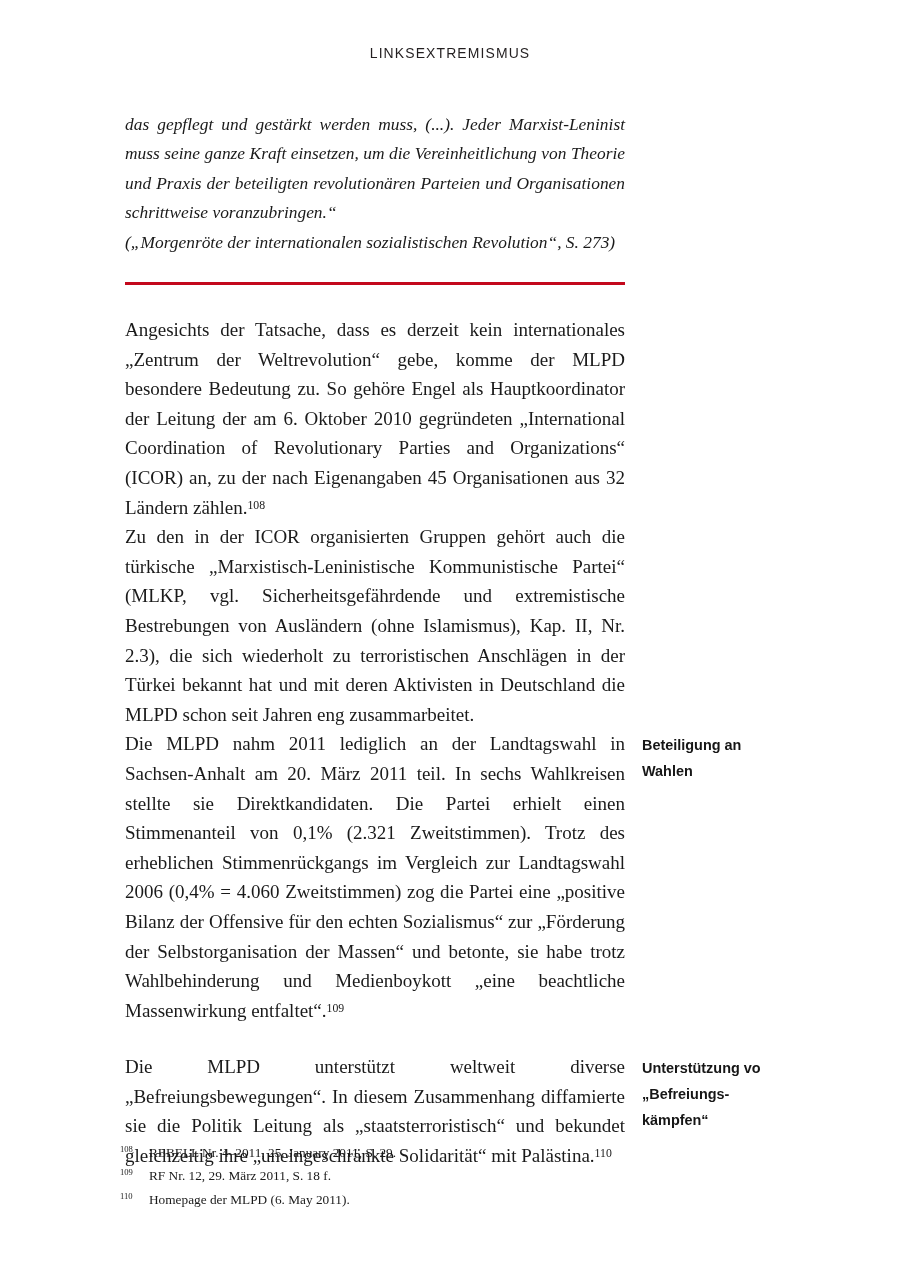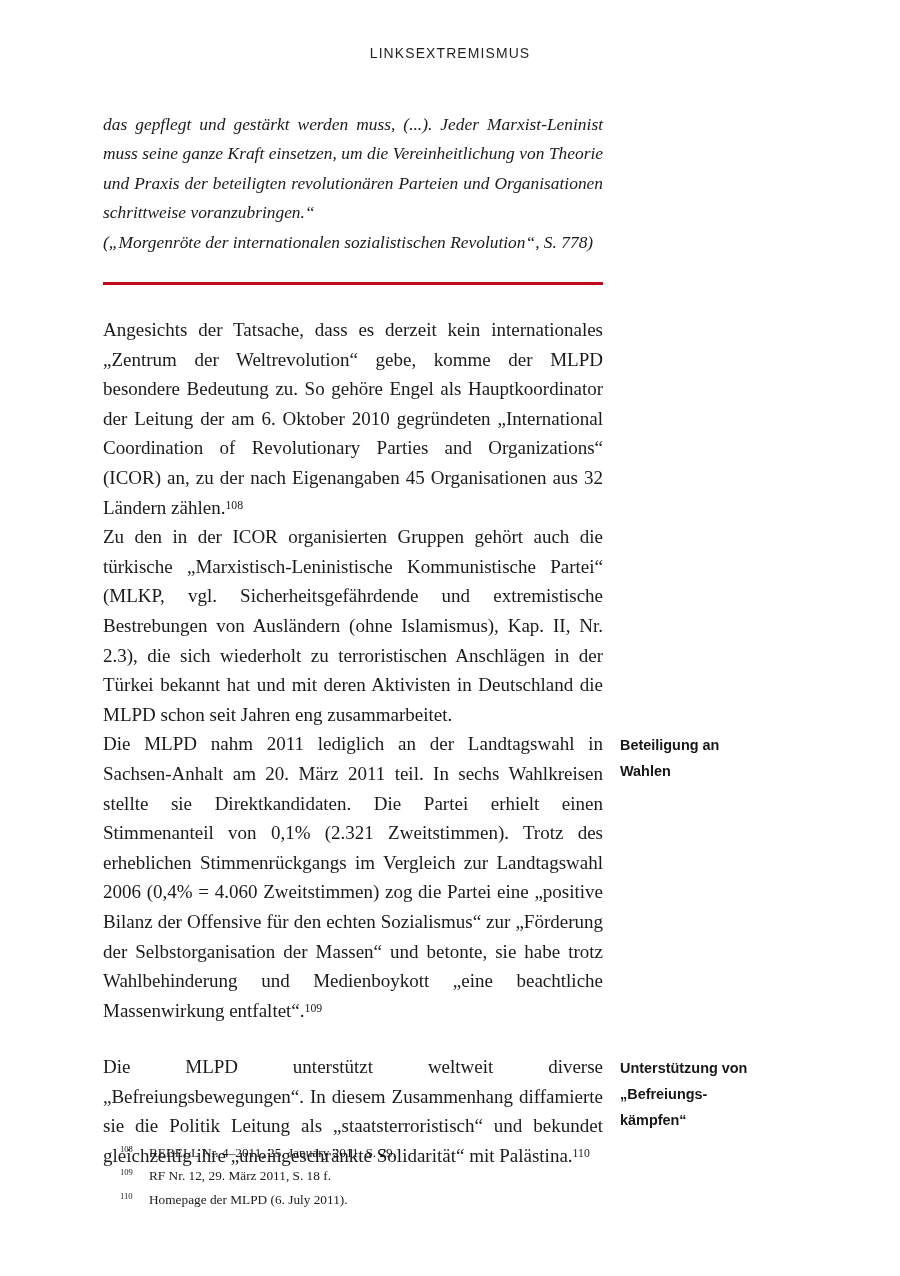--- a/index.html
+++ b/index.html
@@ -37,21 +37,21 @@
     left: 838px;
     top: 268px;
     width: 62px;
     height: 130px;
     background: #e3051b;
   }
 
   
   .text-col {
     position: absolute;
-    left: 103px;
+    left: 125px;
     top: 110px;
     width: 500px;
   }
 
   .quote {
     font-style: italic;
     font-size: 17.4px;
     line-height: 29.4px;
     text-align: justify;
     text-justify: inter-word;
@@ -150,21 +150,21 @@
 <div class="page">
 
   <div class="running-head">LINKSEXTREMISMUS</div>
 
   <div class="thumb-tab"></div>
 
   <div class="text-col">
 
     <div class="quote">
       <p>das gepflegt und gestärkt werden muss, (...). Jeder Marxist-Leninist muss seine ganze Kraft einsetzen, um die Vereinheitlichung von Theorie und Praxis der beteiligten revolutionären Parteien und Organisationen schrittweise voranzubringen.“</p>
-      <p class="src">(„Morgenröte der internationalen sozialistischen Revolution“, S. 778)</p>
+      <p class="src">(„Morgenröte der internationalen sozialistischen Revolution“, S. 273)</p>
     </div>
 
     <div class="rule"></div>
 
     <div class="block">
       <p class="body-p"><span>Angesichts der Tatsache, dass es derzeit kein internationales „Zentrum der Weltrevolution“ gebe, komme der MLPD besondere Bedeutung zu. So gehöre Engel als Hauptkoordinator der Leitung der am 6. Oktober 2010 gegründeten „International Coordination of Revolutionary Parties and Organizations“ (ICOR) an, zu der nach Eigenangaben 45 Organisationen aus 32 Ländern zählen.</span><sup>108</sup></p>
     </div>
 
     <div class="block">
       <p class="body-p"><span>Zu den in der ICOR organisierten Gruppen gehört auch die türkische „Marxistisch-Leninistische Kommunistische Partei“ (MLKP, vgl. Sicherheitsgefährdende und extremistische Bestrebungen von Ausländern (ohne Islamismus), Kap. II, Nr. 2.3), die sich wiederholt zu terroristischen Anschlägen in der Türkei bekannt hat und mit deren Aktivisten in Deutschland die MLPD schon seit Jahren eng zusammarbeitet.</span></p>
@@ -193,19 +193,19 @@
     <div class="fn-row">
       <span class="fn-num">108</span>
       <span class="fn-text">REBELL Nr. 4–2011, 25. January 2011, S. 29.</span>
     </div>
     <div class="fn-row">
       <span class="fn-num">109</span>
       <span class="fn-text">RF Nr. 12, 29. März 2011, S. 18 f.</span>
     </div>
     <div class="fn-row">
       <span class="fn-num">110</span>
-      <span class="fn-text">Homepage der MLPD (6. July 2011).</span>
+      <span class="fn-text">Homepage der MLPD (6. May 2011).</span>
     </div>
   </div>
 
   <div class="folio">189</div>
 
 </div>
 
 </body></html>

